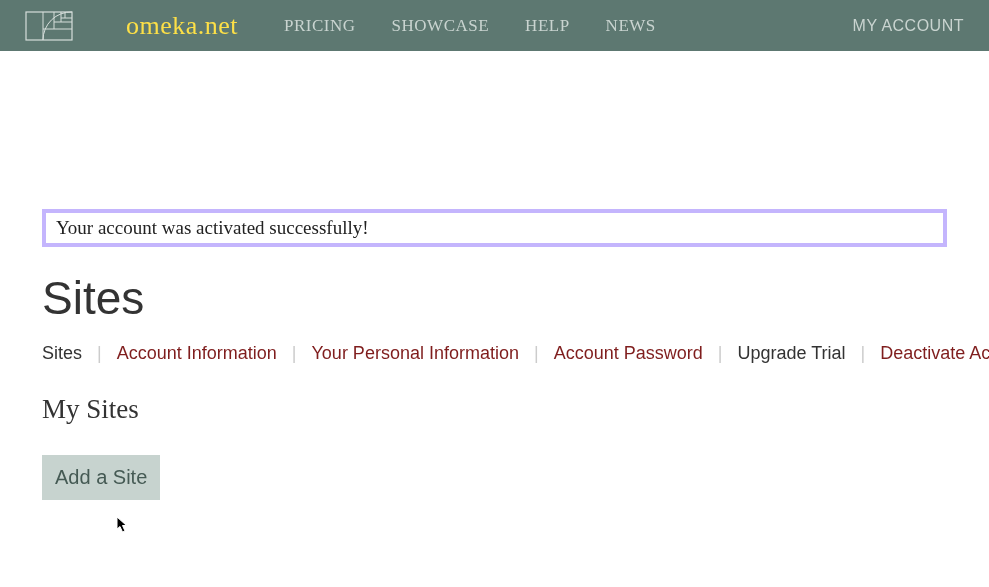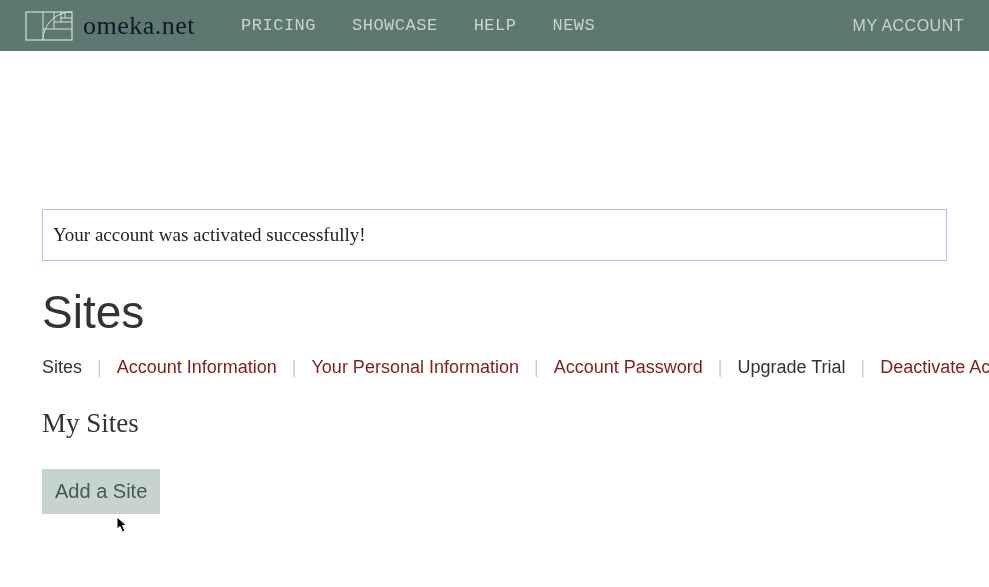--- a/index.html
+++ b/index.html
@@ -21,52 +21,53 @@
       display: flex;
       align-items: center;
       gap: 10px;
       margin-right: 28px;
     }
     .logo-icon {
       width: 48px;
       height: 30px;
     }
     .logo-text {
-      color: #0f172a;
+      color: #fde047;
       font-size: 26px;
       font-family: Georgia, serif;
       letter-spacing: 0.5px;
+      margin-left: 43px;
     }
     .nav {
       display: flex;
       align-items: center;
       flex: 1;
     }
     .nav-item {
       color: #c9d4d0;
-      font-family: Liberation Mono, monospace;
+      font-family: Liberation Serif, serif;
       font-size: 17px;
       letter-spacing: 0.5px;
       padding: 0 18px;
       cursor: pointer;
       font-weight: 400;
     }
     .nav-right {
       color: #c9d4d0;
       font-family: Liberation Sans, sans-serif;
       font-size: 16px;
       letter-spacing: 0.5px;
       cursor: pointer;
     }
     .content {
       padding: 0 42px;
     }
     .notice {
-      border: 1px solid #c4b5fd;
-      padding: 14px 10px;
+      border: 4px solid #c4b5fd;
+      padding: 4px 10px;
       margin-top: 158px;
       font-size: 19px;
       color: #222;
     }
     .page-title {
       font-family: 'Helvetica Neue', Arial, sans-serif;
       font-size: 46px;
       font-weight: 300;
       color: #333;
       margin-top: 24px;

